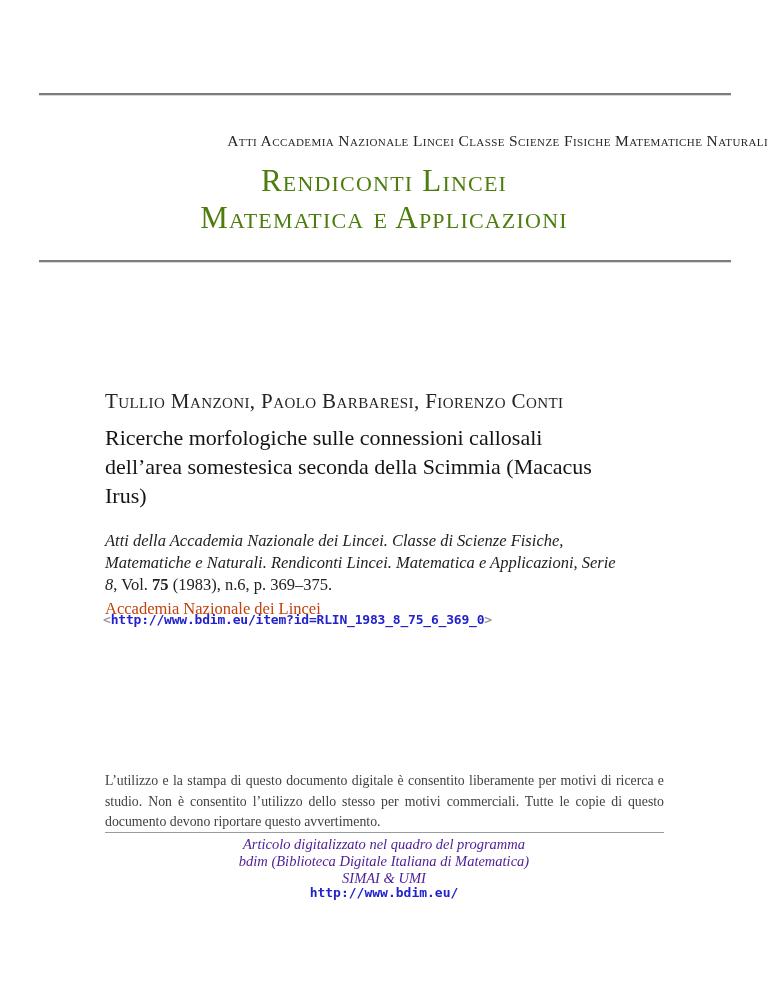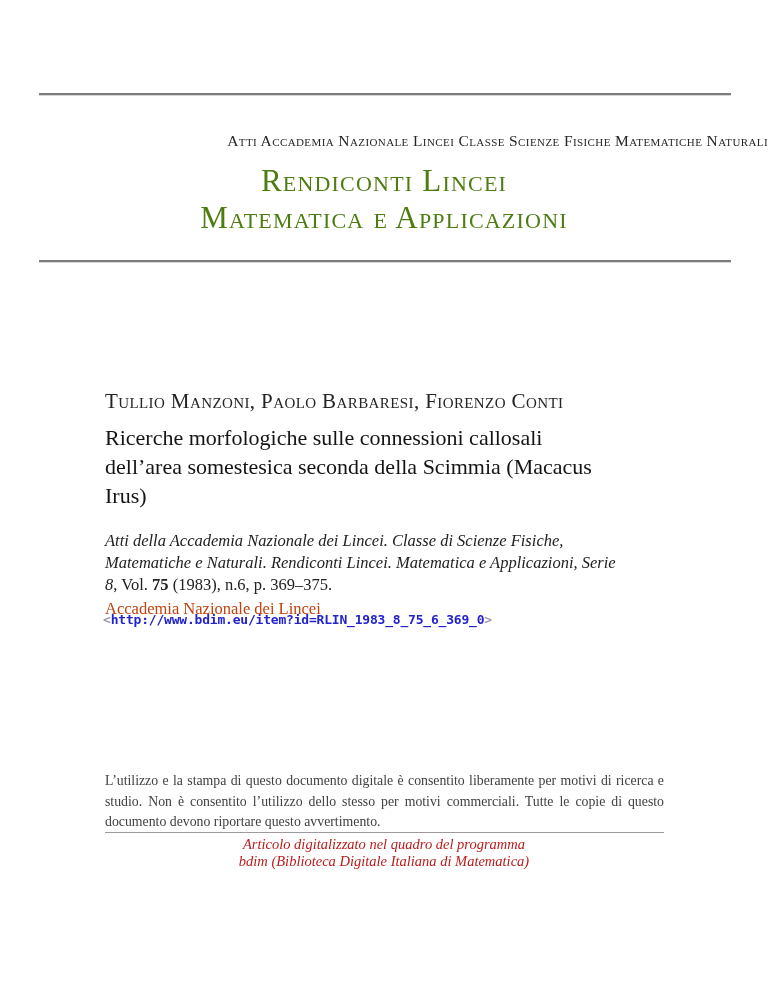--- a/index.html
+++ b/index.html
@@ -46,21 +46,21 @@
   }
   .bracket{color:#9a9aa6;font-weight:600;}
   .link-blue{color:#2323cd;text-decoration:none;}
   #disclaimer{
     position:absolute;top:771px;left:105px;width:559px;
     font-size:13.8px;line-height:20.5px;text-align:justify;color:#404040;
   }
   #rule-footer{position:absolute;top:832px;left:105px;width:559px;height:1px;background:#9b9b9b;}
   #footer-note{
     position:absolute;top:836px;left:0;width:768px;text-align:center;
-    font-style:italic;font-size:14.5px;line-height:17px;color:#b91c1c;
+    font-style:italic;font-size:14.5px;line-height:17px;color:#4c1d95;
   }
   #footer-url{
     position:absolute;top:885px;left:0;width:768px;text-align:center;
     font-size:13px;font-weight:600;line-height:15px;
   }
 </style>
 </head>
 <body>
 
 <div id="page">
@@ -94,16 +94,20 @@
 
   <div id="item-link" class="mono"><span class="bracket">&lt;</span><a href="#" class="link-blue">http://www.bdim.eu/item?id=RLIN_1983_8_75_6_369_0</a><span class="bracket">&gt;</span></div>
 
   <div id="disclaimer">L’utilizzo e la stampa di questo documento digitale è consentito liberamente per motivi di ricerca e studio. Non è consentito l’utilizzo dello stesso per motivi commerciali. Tutte le copie di questo documento devono riportare questo avvertimento.</div>
 
   <div id="rule-footer"></div>
 
   <div id="footer-note">
     <div>Articolo digitalizzato nel quadro del programma</div>
     <div>bdim (Biblioteca Digitale Italiana di Matematica)</div>
+    <div>SIMAI &amp; UMI</div>
   </div>
 
+  <div id="footer-url" class="mono">
+    <a href="#" class="link-blue">http://www.bdim.eu/</a>
+  </div>
 
 </div>
 
 </body></html>

